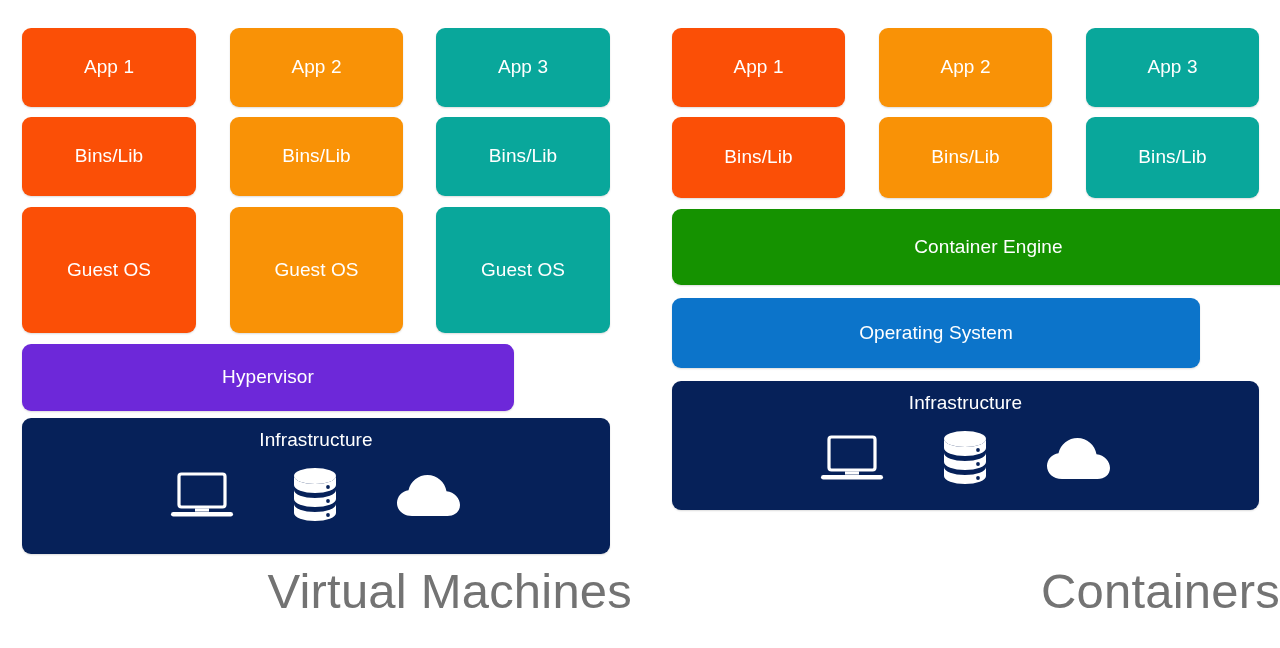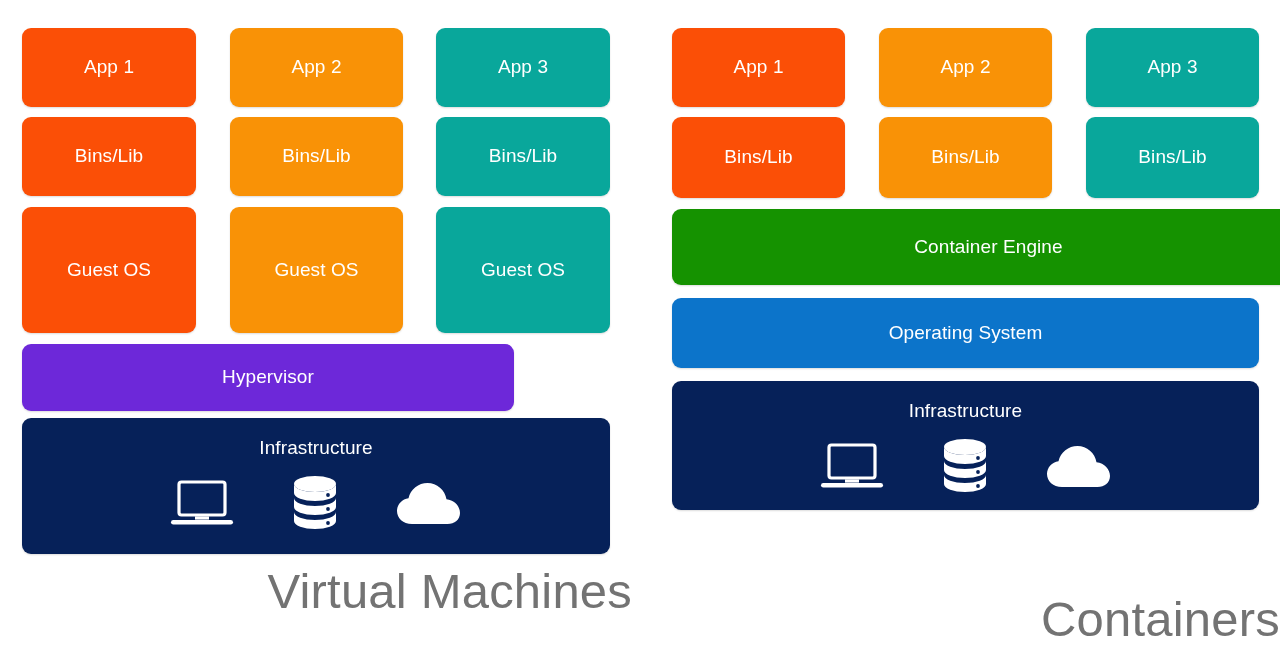--- a/index.html
+++ b/index.html
@@ -44,21 +44,21 @@
     text-align: center;
     color: #ffffff;
     white-space: nowrap;
   }
   .block.wide .blabel { font-size: 19px; }
 
   
   .block.infra {
     flex-direction: column;
     justify-content: flex-start;
-    padding-top: 20px;
+    padding-top: 12px;
   }
   .infra-icons {
     display: flex;
     align-items: center;
     justify-content: center;
     gap: 56px;
     margin-top: 16px;
   }
   .icon-wrap { display: block; line-height: 0; }
 
@@ -166,21 +166,21 @@
       <span class="blabel">App 3</span>
     </div>
     <div class="block" style="left:1086px; top:104px; width:173px; height:81px; background:#09a79b;">
       <span class="blabel">Bins/Lib</span>
     </div>
 
     <div class="block wide" style="left:672px; top:196px; width:633px; height:76px; background:#159200;">
       <span class="blabel">Container Engine</span>
     </div>
 
-    <div class="block wide" style="left:672px; top:285px; width:587px; height:70px; background:#0c74ca;">
+    <div class="block wide" style="left:672px; top:285px; width:528px; height:70px; background:#0c74ca;">
       <span class="blabel">Operating System</span>
     </div>
 
     <div class="block wide infra" style="left:672px; top:368px; width:587px; height:129px; background:#062159;">
       <span class="blabel">Infrastructure</span>
       <div class="infra-icons">
         <span class="icon-wrap">
           <svg width="64" height="52" viewBox="0 0 64 52">
             <rect x="9" y="4" width="46" height="33" rx="2.5" fill="none" stroke="#ffffff" stroke-width="3.2"></rect>
             <rect x="1" y="42" width="62" height="4.6" rx="2.3" fill="#ffffff"></rect>
@@ -199,16 +199,16 @@
           </svg>
         </span>
         <span class="icon-wrap">
           <svg width="66" height="44" viewBox="0 0 66 44">
             <path d="M16 42 C7 42 1 36 1 29 C1 22.5 6 17 12.5 16.2 C14.5 7.2 22.5 1 31.5 1 C41 1 49 8 50.5 17.3 C58.5 18 64 24.4 64 31 C64 37.6 58.6 42 51.5 42 Z" fill="#ffffff"></path>
           </svg>
         </span>
       </div>
     </div>
 
-    <div class="caption" style="left:648px; top:563px; width:632px;margin-top:28px;">Containers</div>
+    <div class="caption" style="left:648px; top:563px; width:632px;">Containers</div>
   </div>
 
 </div>
 
 </body></html>

